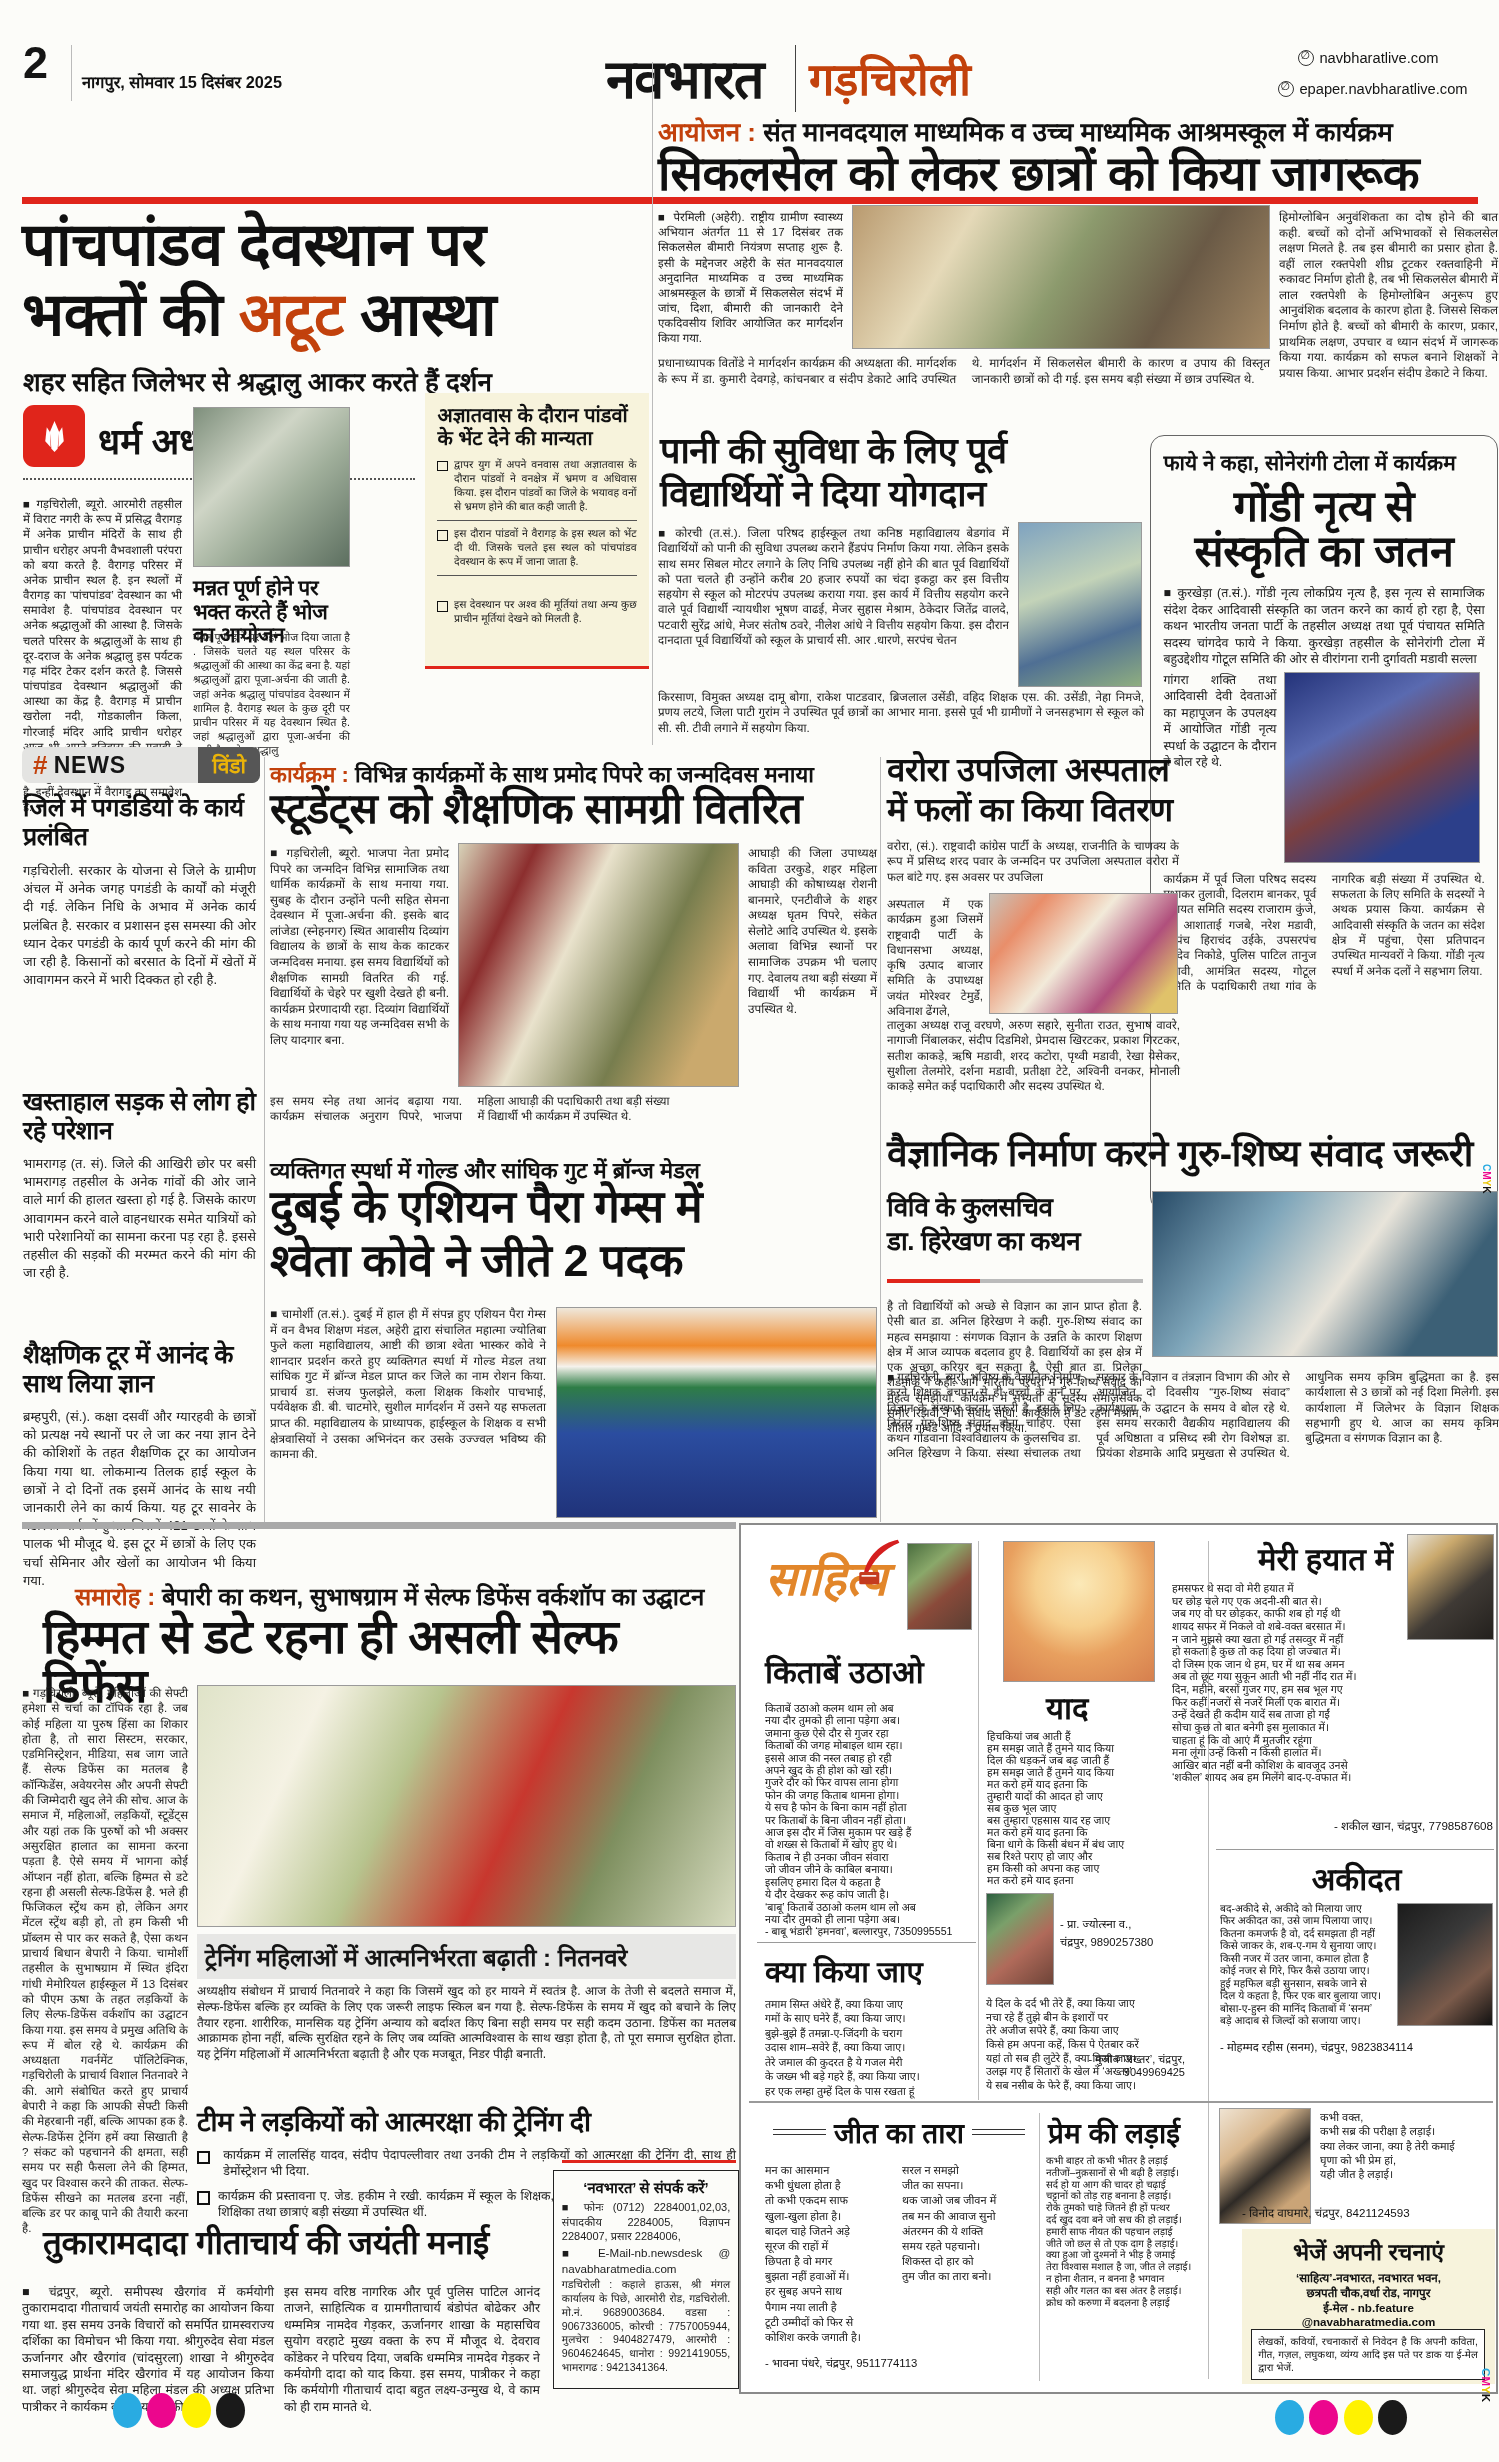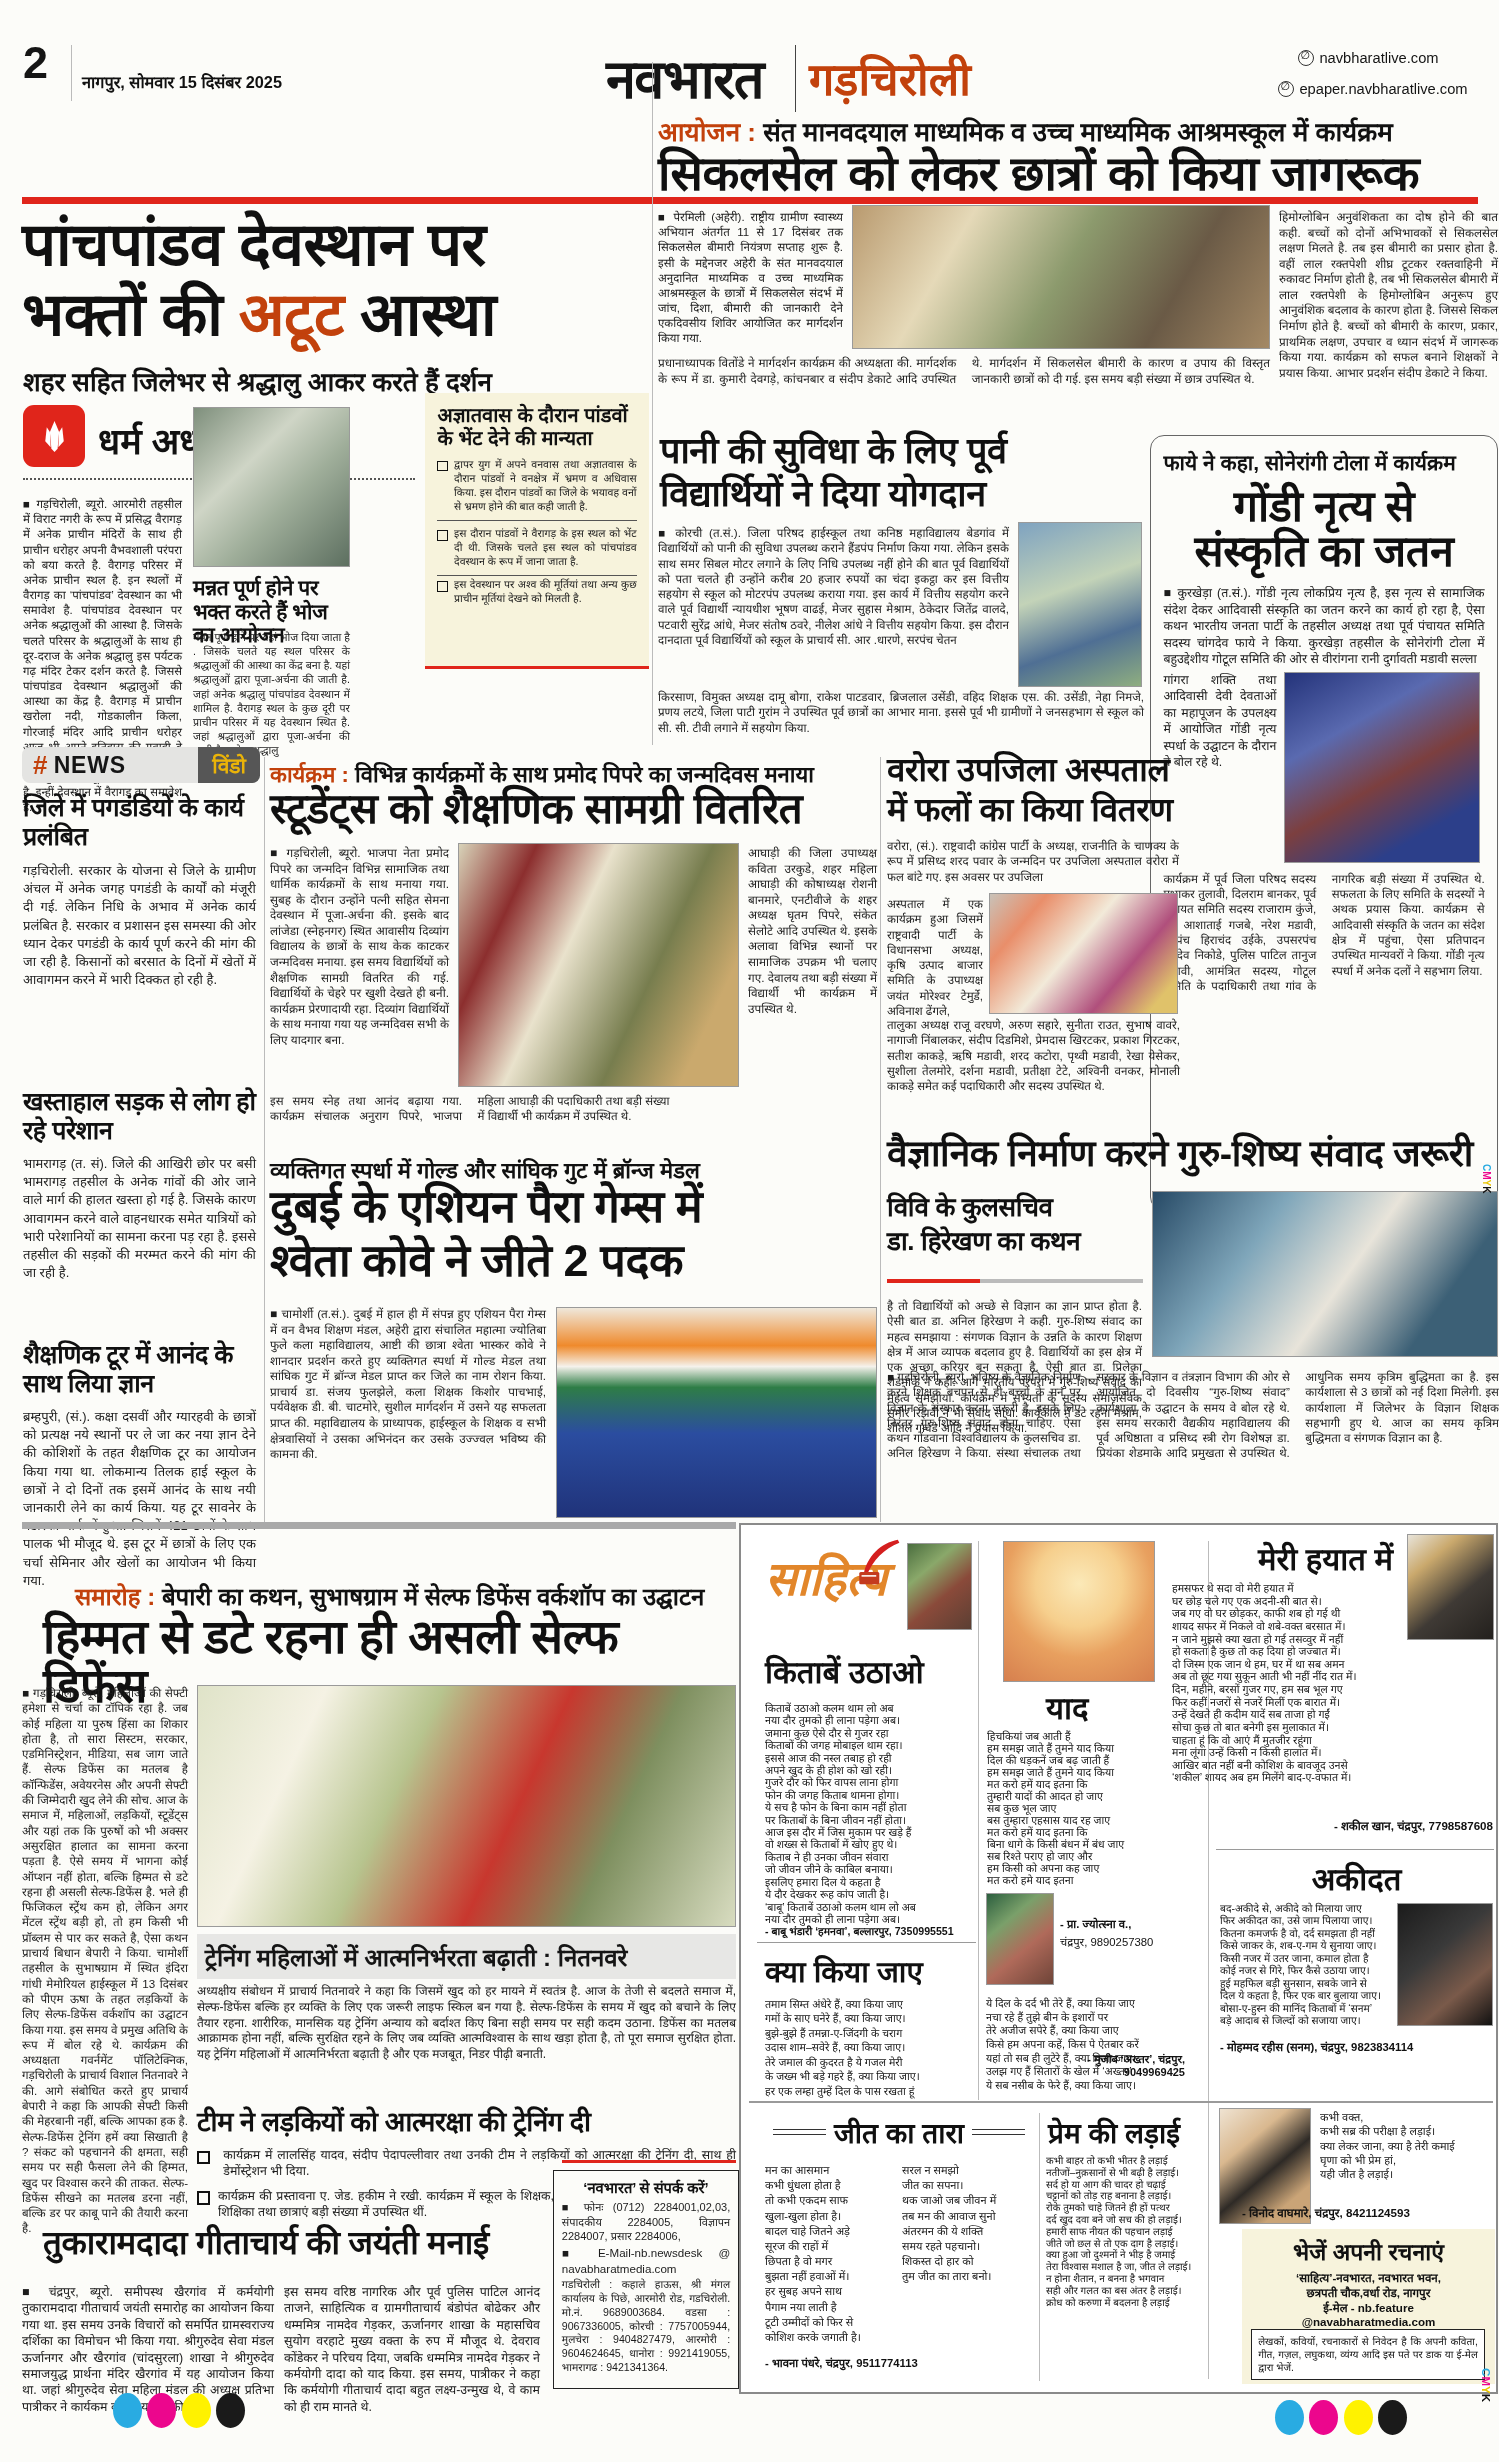--- a/index.html
+++ b/index.html
@@ -7,21 +7,21 @@
         font-family:"Liberation Sans",sans-serif;color:#151515;overflow:hidden;}
   .abs{position:absolute;}
   .hl{font-weight:bold;color:#101010;letter-spacing:-0.4px;line-height:1.05;}
   .b{font-size:12px;line-height:1.32;text-align:justify;color:#1c1c1c;}
   .k{font-weight:bold;color:#111;}
   .red{color:#c2410c;}
   .pl{white-space:pre-line;}
   .photo{border:0.8px solid #9a9a9a;box-sizing:border-box;}
   .cols2{column-count:2;column-gap:15.5px;}
   .cols3{column-count:3;column-gap:15.5px;}
-  .attr{font-weight:bold;font-size:11.3px;color:#111;}
+  .attr{font-weight:normal;font-size:11.3px;color:#111;}
   .vrule{width:0.8px;background:#bbb;}
   .hrule{height:0.8px;background:#9a9a9a;}
   .poemtitle{font-weight:bold;font-size:26px;color:#101010;}
   .dotted{border-bottom:2.3px dotted #555;}
   .badge-ico{background:#e0251b;border-radius:11px;display:flex;align-items:center;justify-content:center;}
   .graysub{background:#e7e7e5;font-weight:bold;}
   .cmyk span{display:inline-block;width:29px;height:35px;border-radius:50%;margin-right:5.4px;}
   .c1{background:#29abe2}.c2{background:#ec068d}.c3{background:#fff200}.c4{background:#1a1a1a}
   .newsbadge{background:#e4e4e2;border-radius:7.8px;display:flex;align-items:center;overflow:hidden;}
   .boxcream{background:#f7f3dc;}
@@ -80,21 +80,21 @@
   <div class="abs boxcream" style="left:425px;top:393px;width:224px;height:276px;border-bottom:3.9px solid #e0251b;padding:11px 12.4px;box-sizing:border-box;">
     <div class="k" style="font-size:20px;line-height:1.15;">अज्ञातवास के दौरान पांडवों के भेंट देने की मान्यता</div>
     <div style="display:flex;gap:6.2px;margin-top:7.8px;">
       <span style="flex:0 0 8.5px;width:8.5px;height:8.5px;border:1.9px solid #111;margin-top:3.1px;"></span>
       <span class="b" style="font-size:10.6px;">द्वापर युग में अपने वनवास तथा अज्ञातवास के दौरान पांडवों ने वनक्षेत्र में भ्रमण व अधिवास किया. इस दौरान पांडवों का जिले के भयावह वनों से भ्रमण होने की बात कही जाती है.</span>
     </div>
     <div style="display:flex;gap:6.2px;margin-top:6.2px;border-top:0.8px solid #555;padding-top:6.2px;">
       <span style="flex:0 0 8.5px;width:8.5px;height:8.5px;border:1.9px solid #111;margin-top:3.1px;"></span>
       <span class="b" style="font-size:10.6px;">इस दौरान पांडवों ने वैरागड़ के इस स्थल को भेंट दी थी. जिसके चलते इस स्थल को पांचपांडव देवस्थान के रूप में जाना जाता है.</span>
     </div>
-    <div style="display:flex;gap:6.2px;margin-top:6.2px;border-top:0.8px solid #555;padding-top:2px;">
+    <div style="display:flex;gap:6.2px;margin-top:6.2px;border-top:0.8px solid #555;padding-top:22px;">
       <span style="flex:0 0 8.5px;width:8.5px;height:8.5px;border:1.9px solid #111;margin-top:3.1px;"></span>
       <span class="b" style="font-size:10.6px;">इस देवस्थान पर अश्व की मूर्तियां तथा अन्य कुछ प्राचीन मूर्तियां देखने को मिलती है.</span>
     </div>
   </div>
 
   <div class="abs vrule" style="left:652px;top:62px;height:683px;"></div>
 
   <div class="abs" style="left:658px;top:113px;font-size:26px;">
     <span class="k red">आयोजन :</span>
     <span class="k">संत मानवदयाल माध्यमिक व उच्च माध्यमिक आश्रमस्कूल में कार्यक्रम</span>

